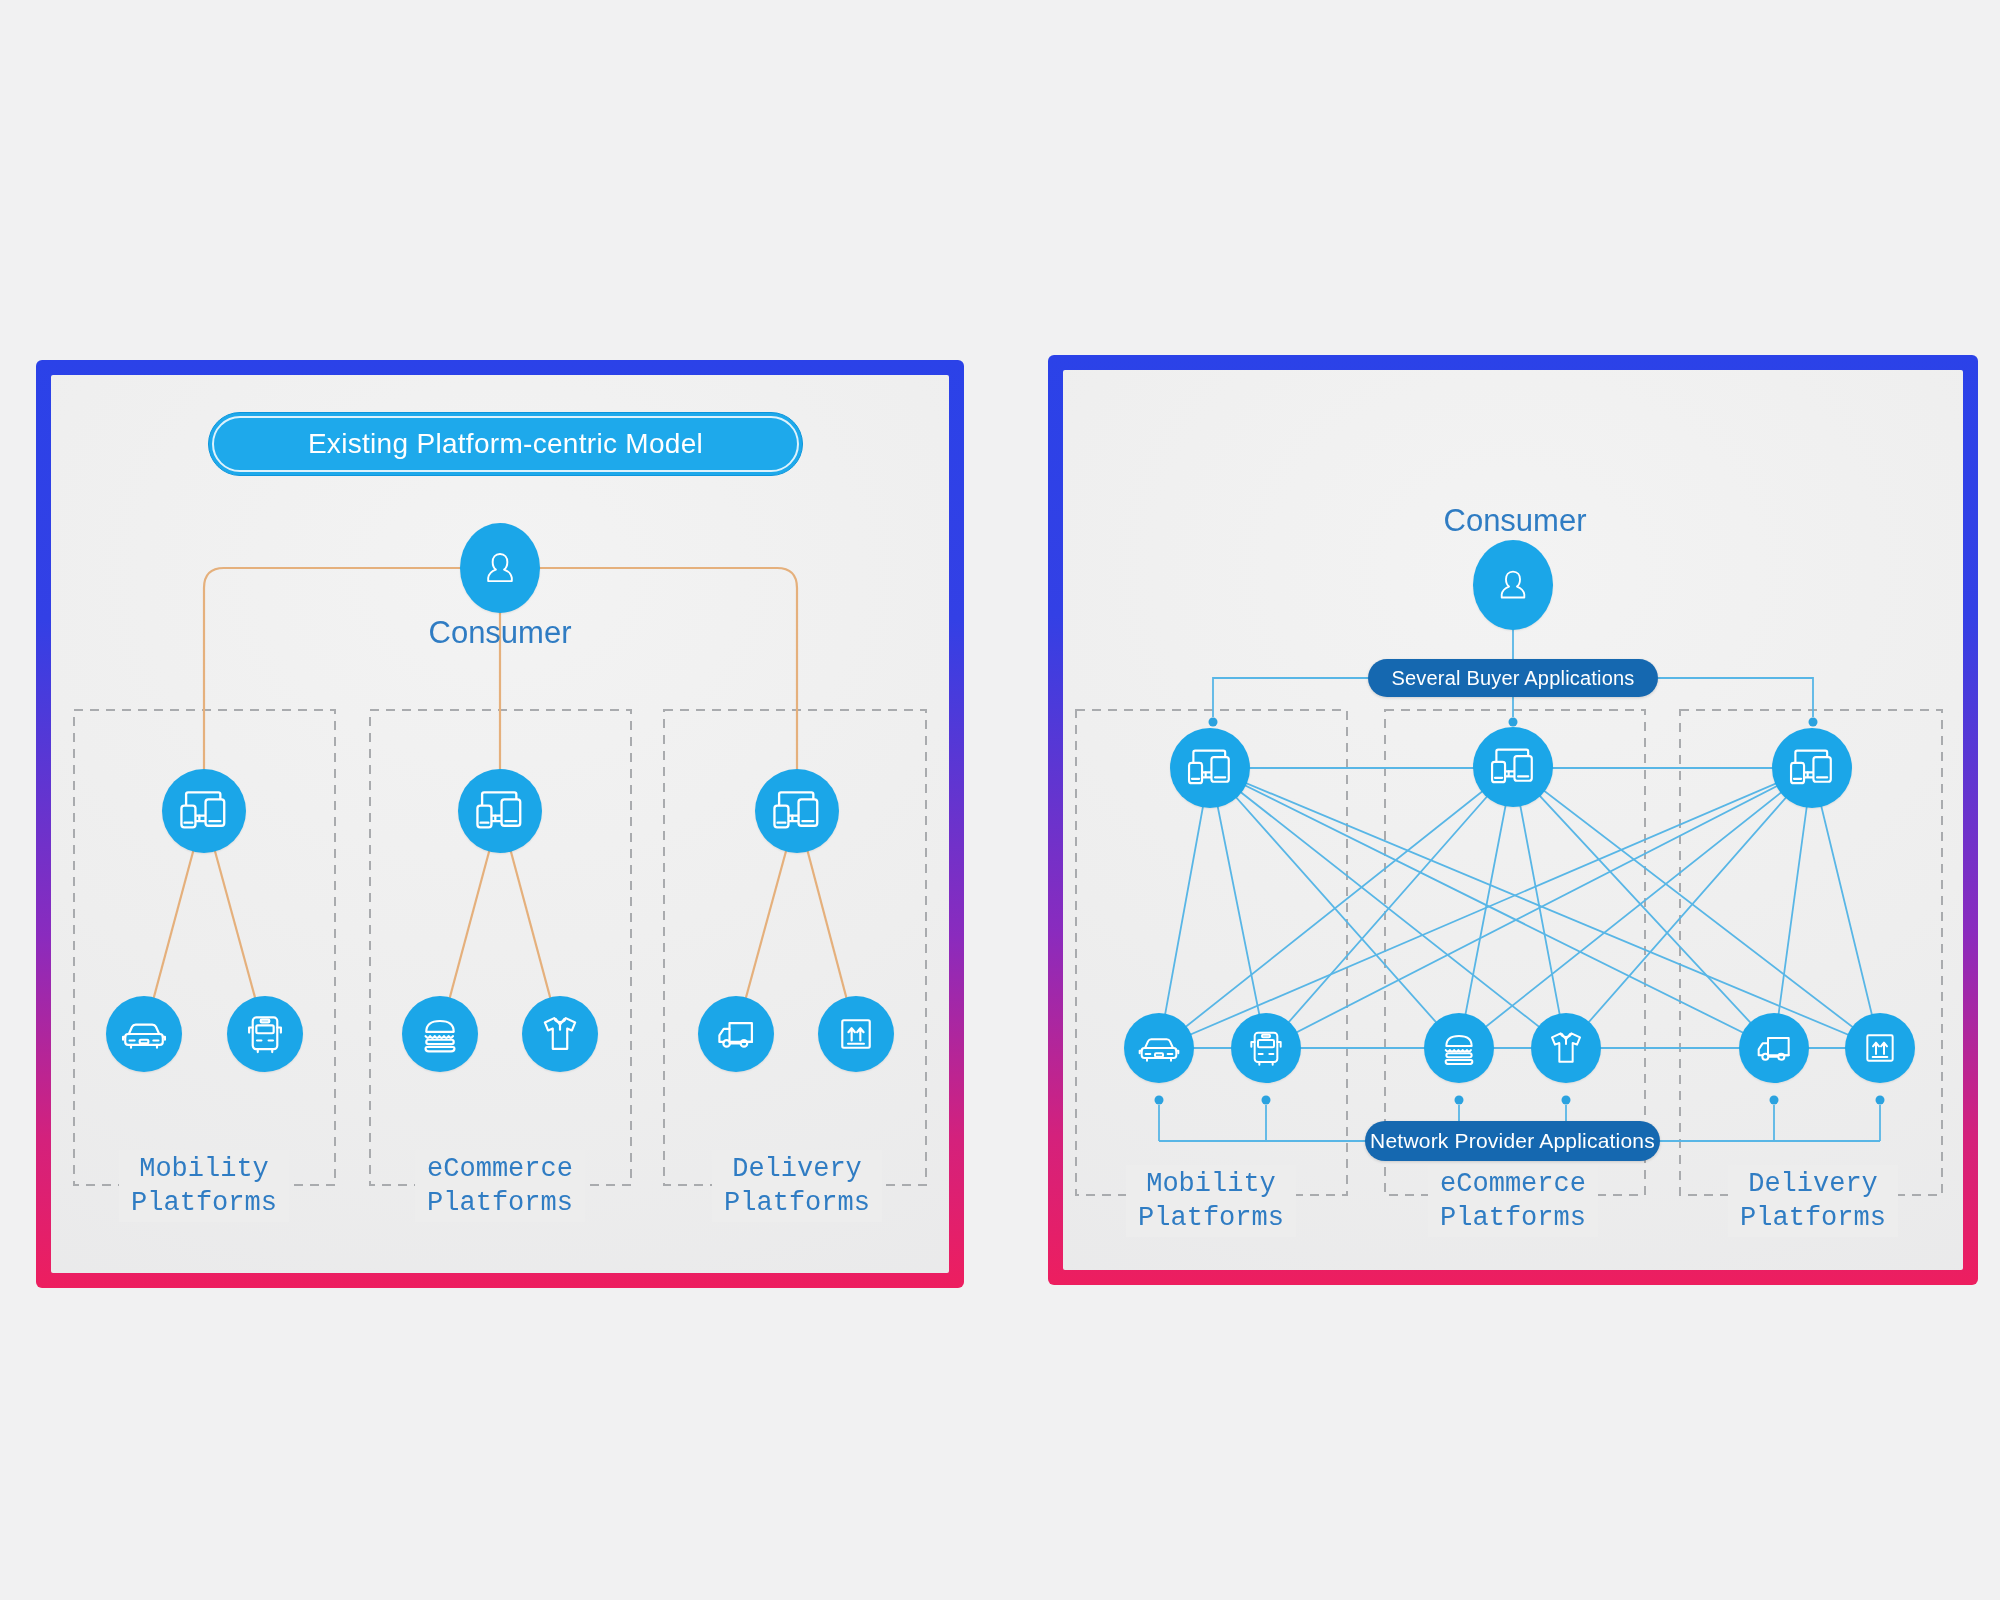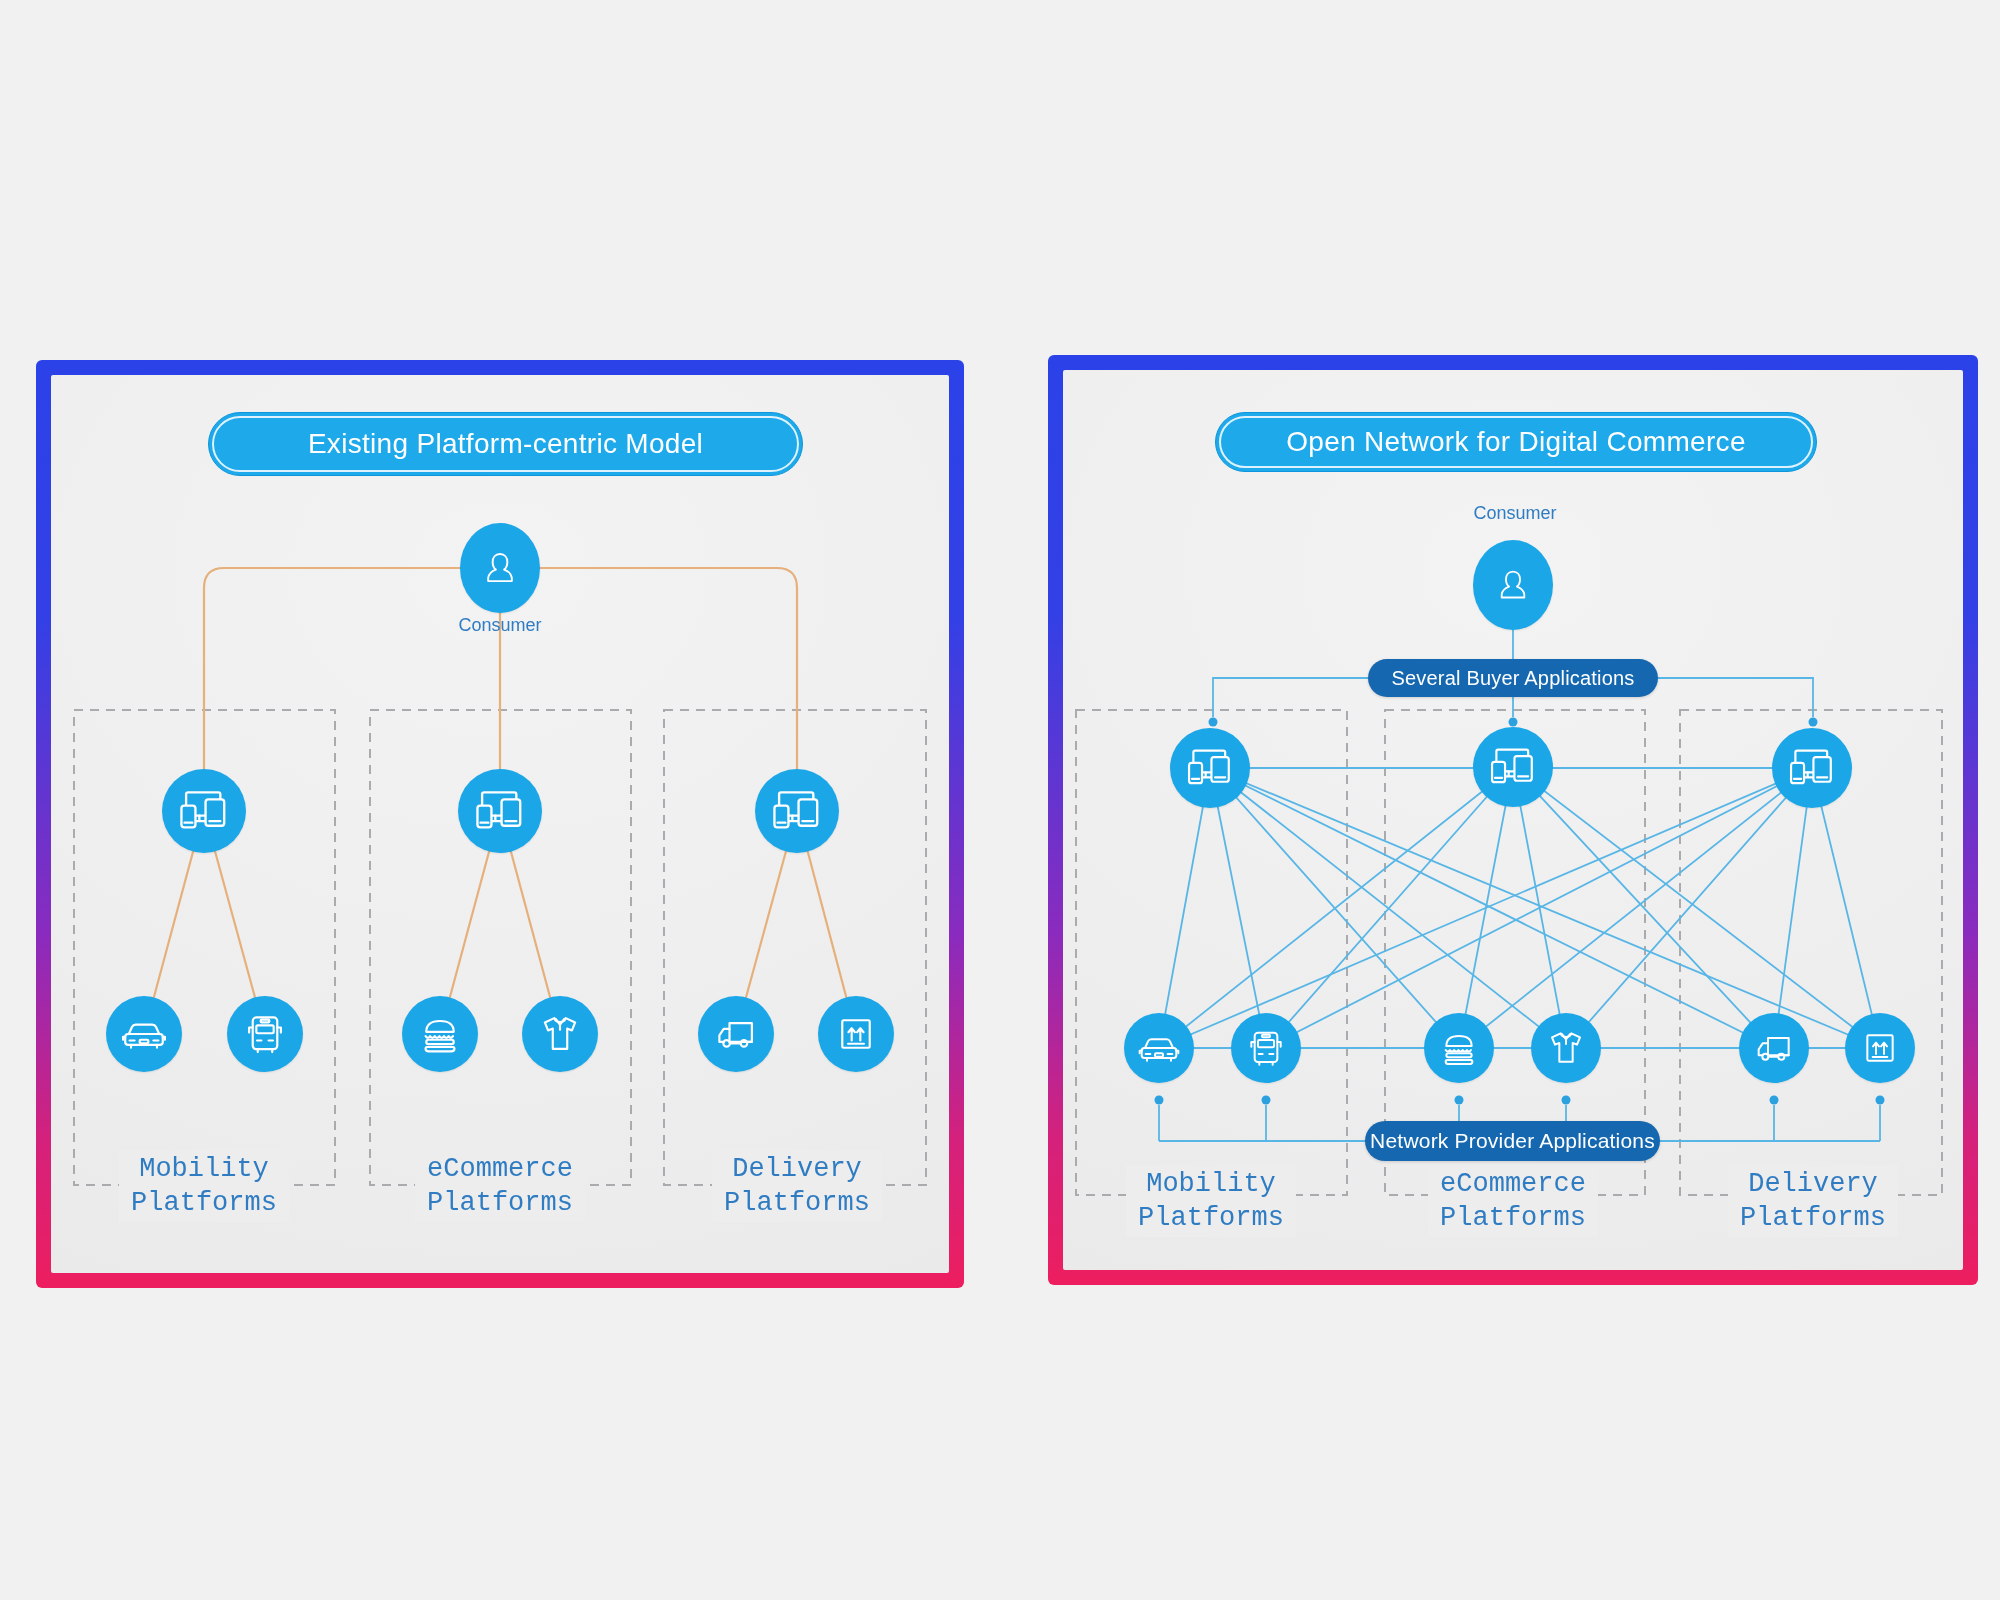--- a/index.html
+++ b/index.html
@@ -35,21 +35,21 @@
   .title-pill::before{
     content:'';position:absolute;inset:3px;border:2px solid rgba(255,255,255,0.85);border-radius:999px;pointer-events:none;
   }
   .dark-pill{
     position:absolute;background:#1568b0;border-radius:999px;
     display:flex;align-items:center;justify-content:center;
     color:#ffffff;font-size:21px;letter-spacing:0.2px;
     box-shadow:0 1px 3px rgba(0,0,0,0.15);
   }
   .consumer-label{
-    position:absolute;color:#2f7cc3;font-size:18px;text-align:left;transform:translateX(-50%);
+    position:absolute;color:#2f7cc3;font-size:31px;text-align:left;transform:translateX(-50%);
     white-space:nowrap;
   }
   .platform-label{
     position:absolute;color:#2f7cc3;font-size:27px;line-height:34px;text-align:center;
     transform:translateX(-50%);width:170px;background:#ededed;padding:2px 0;font-family:Liberation Mono, monospace;
   }
   svg.icon{display:block;}
 </style>
 </head>
 <body>
@@ -243,23 +243,20 @@
       <circle class="dot" cx="96" cy="730" r="4.5"></circle>
       <circle class="dot" cx="203" cy="730" r="4.5"></circle>
       <circle class="dot" cx="396" cy="730" r="4.5"></circle>
       <circle class="dot" cx="503" cy="730" r="4.5"></circle>
       <circle class="dot" cx="711" cy="730" r="4.5"></circle>
       <circle class="dot" cx="817" cy="730" r="4.5"></circle>
       <path class="blue-line" d="M96 735 V771 M203 735 V771 M396 735 V771 M503 735 V771 M711 735 V771 M817 735 V771"></path>
       <path class="blue-line" d="M96 771 H817"></path>
     </svg>
 
-    <div class="title-pill" style="left:152px;top:42px;width:600px;height:58px;">
-      <span>Open Network for Digital Commerce</span>
-    </div>
 
     <div class="consumer-label" style="left:452px;top:133px;">Consumer</div>
     <div class="node" style="left:410px;top:170px;width:80px;height:90px;">
       <span>
         <svg class="icon" viewBox="0 0 72 72" width="44" height="44">
           <g fill="none" stroke="#fff" stroke-width="3" stroke-linejoin="round">
             <path d="M36 14 c7.5 0 11.5 5.5 11.5 12.5 c0 5.5 -2.5 10 -5 12 c7 2.5 11 6.5 12 13 v5 h-37 v-5 c1 -6.5 5 -10.5 12 -13 c-2.5 -2 -5 -6.5 -5 -12 c0 -7 4 -12.5 11.5 -12.5 z"></path>
           </g>
         </svg>
       </span>

